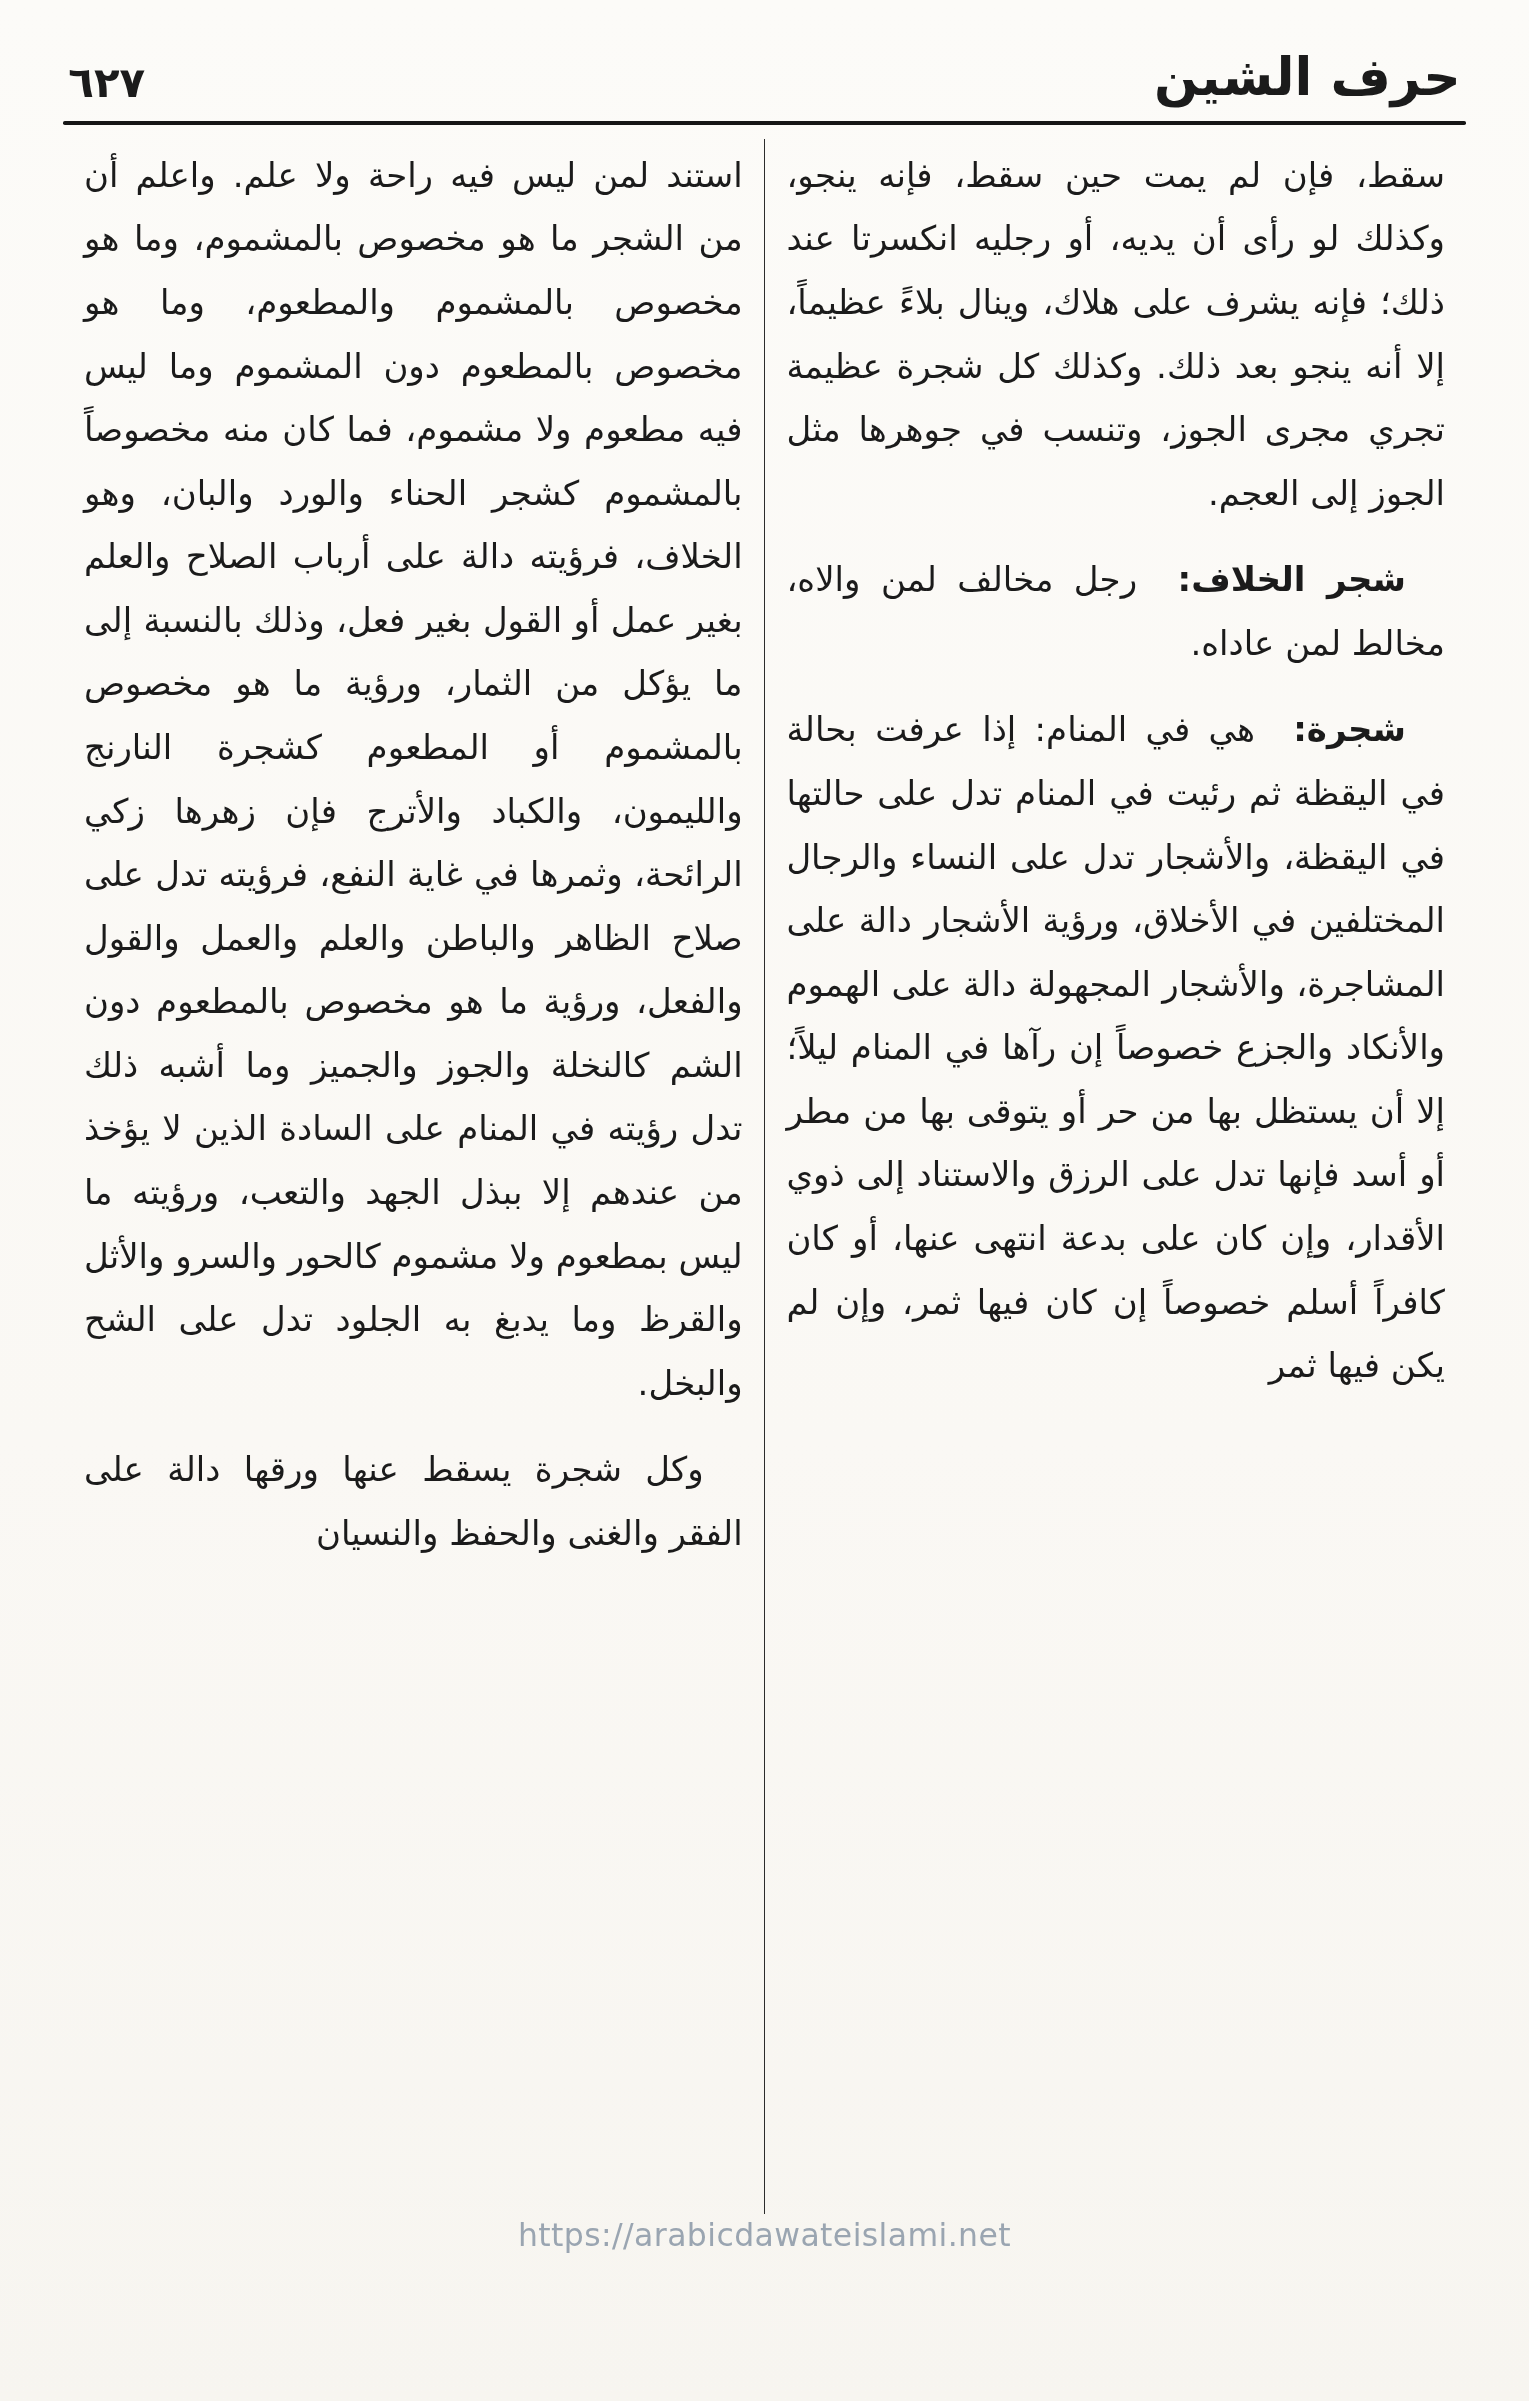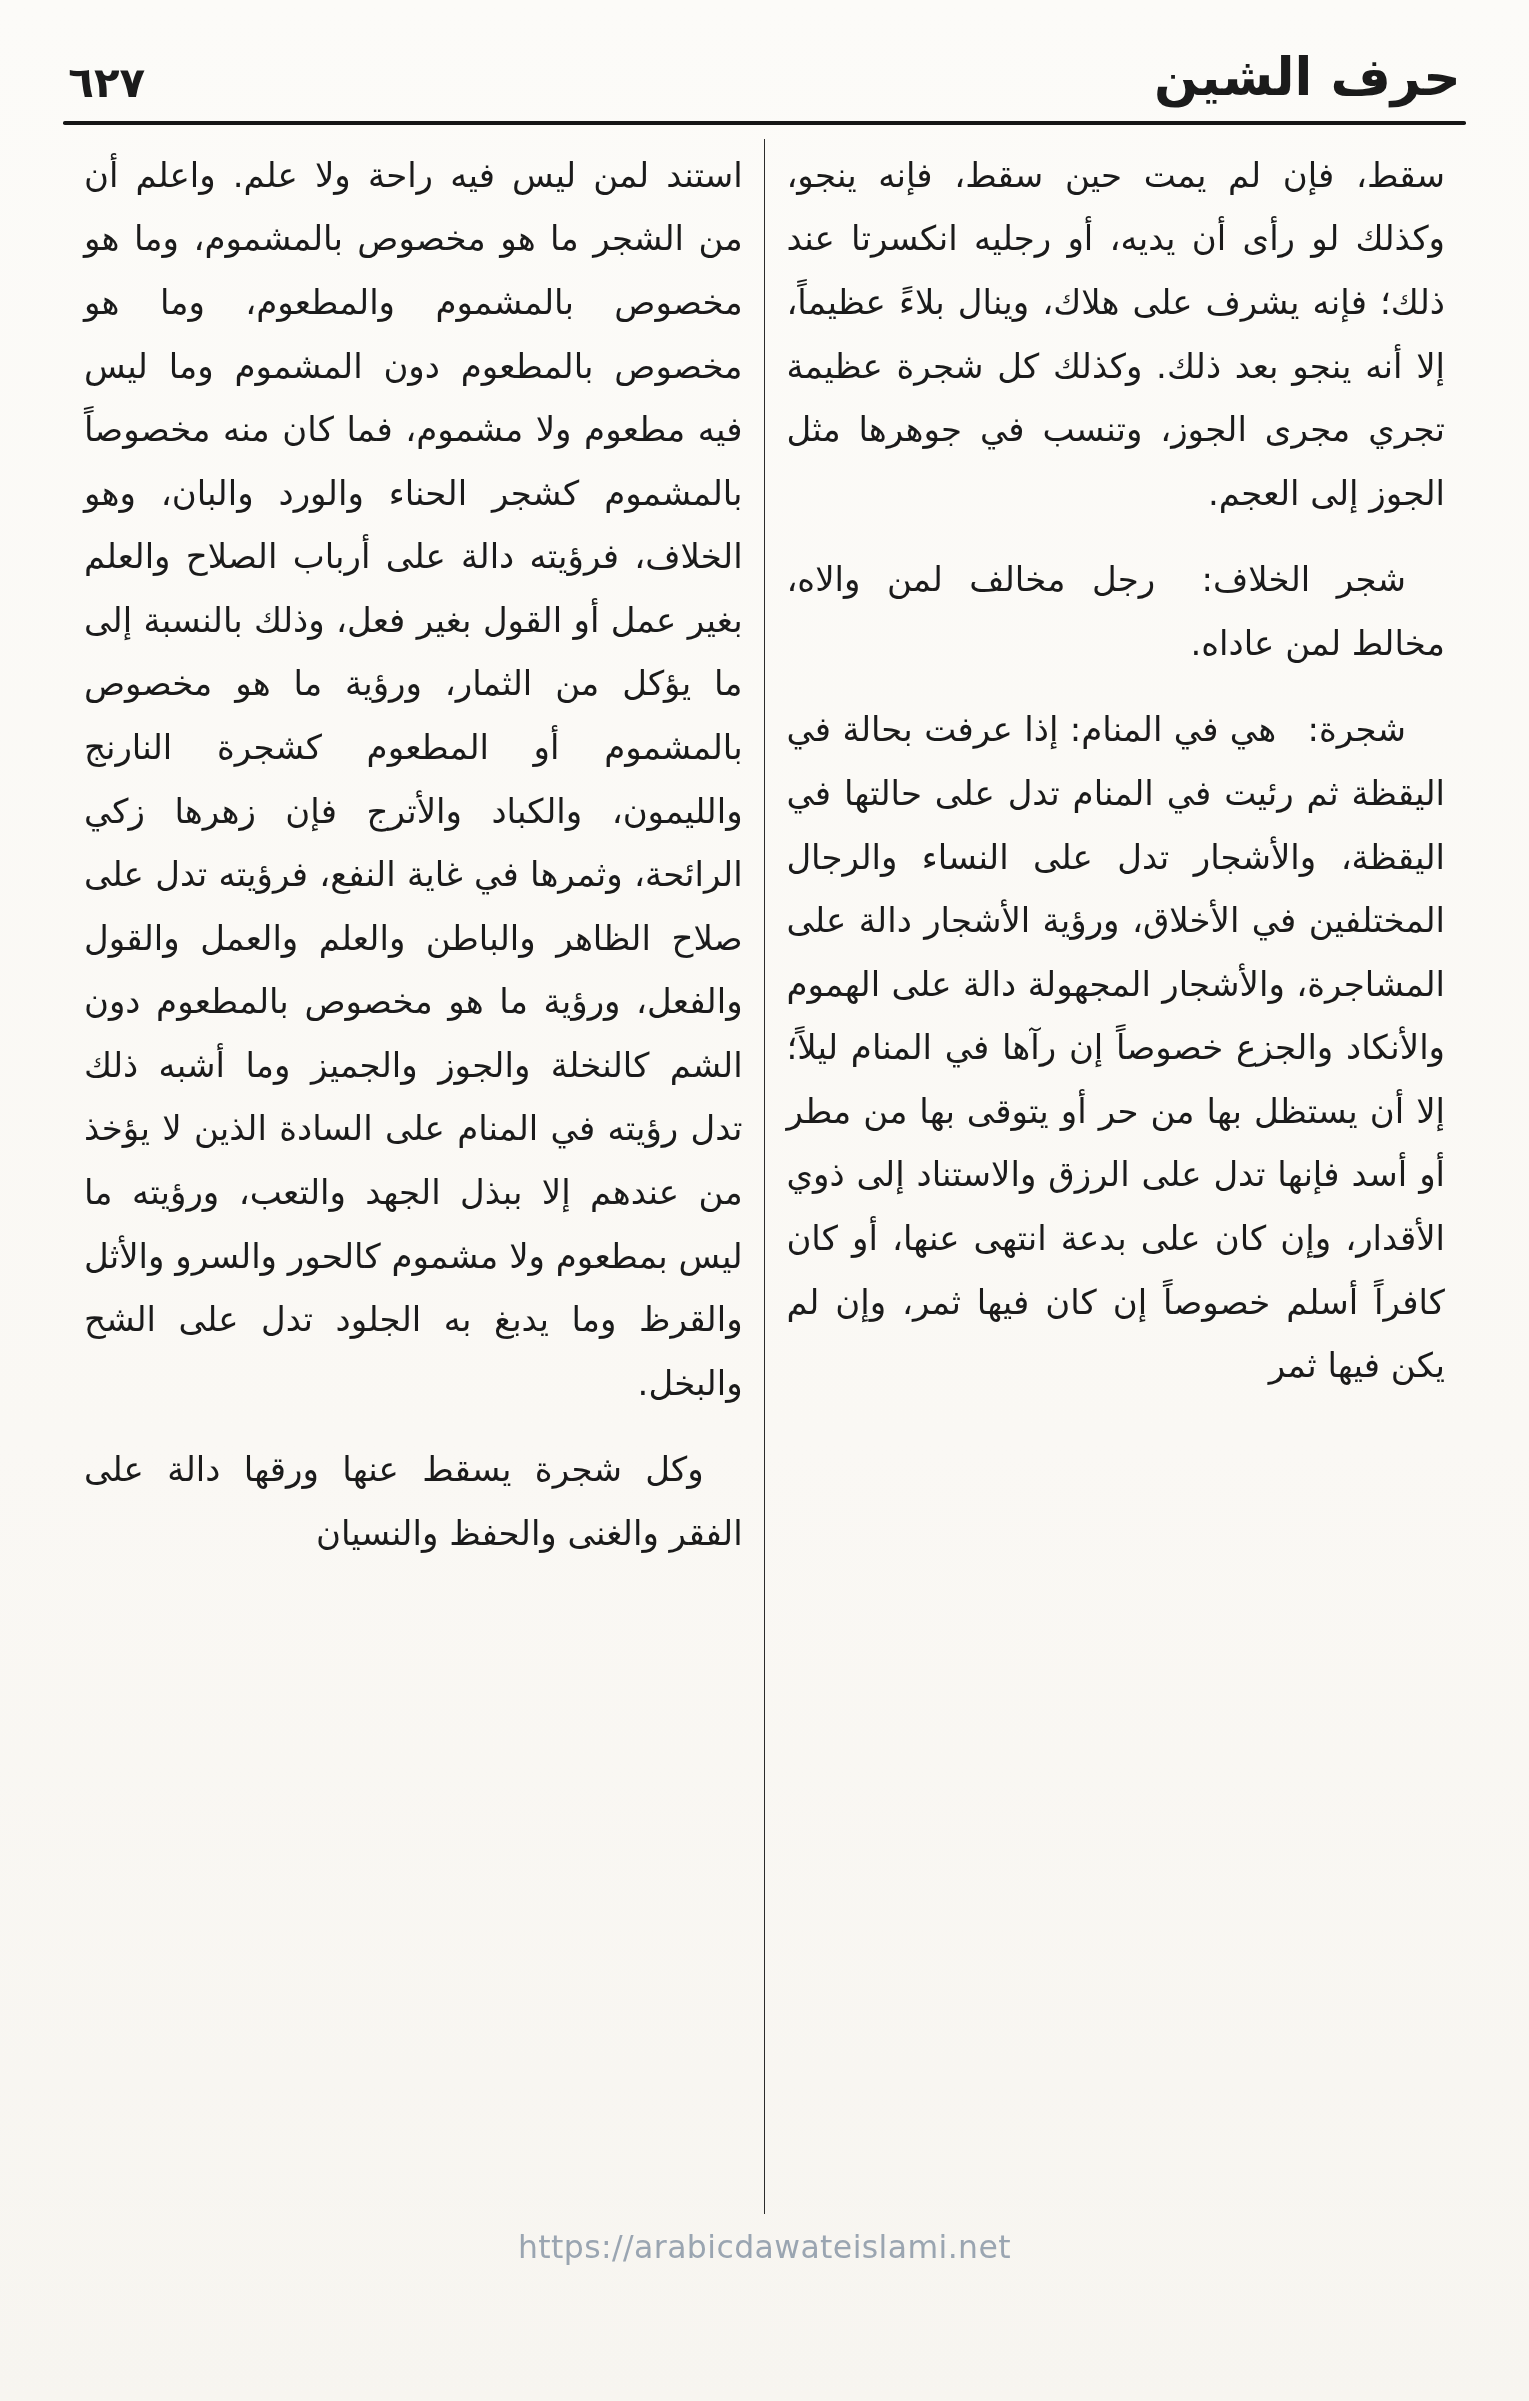--- a/index.html
+++ b/index.html
@@ -53,25 +53,25 @@
     line-height: 1.87;
     text-align: justify;
   }
   .divider {
     width: 1.8px;
     background: #2c2c2c;
     flex: 0 0 auto;
   }
   .para { margin: 0 0 23px 0; }
   .indent { text-indent: 39px; }
-  .lead { font-weight: normal; margin-left: 20px; }
+  .lead { font-weight: bold; margin-left: 20px; }
   .center-lead { font-weight: bold; }
   .watermark {
     position: absolute;
-    bottom: 136px;
+    bottom: 148px;
     left: 50%;
     transform: translateX(-50%);
     direction: ltr;
     font-size: 31.5px;
     color: #9aa5b1;
     letter-spacing: 0.4px;
     white-space: nowrap;
   }
 </style>
 </head>

